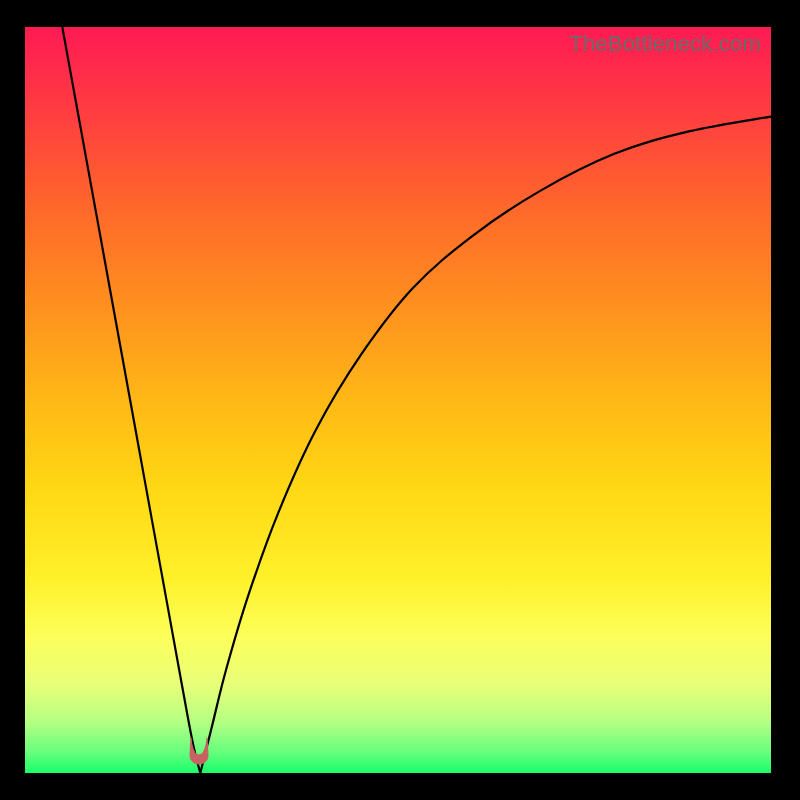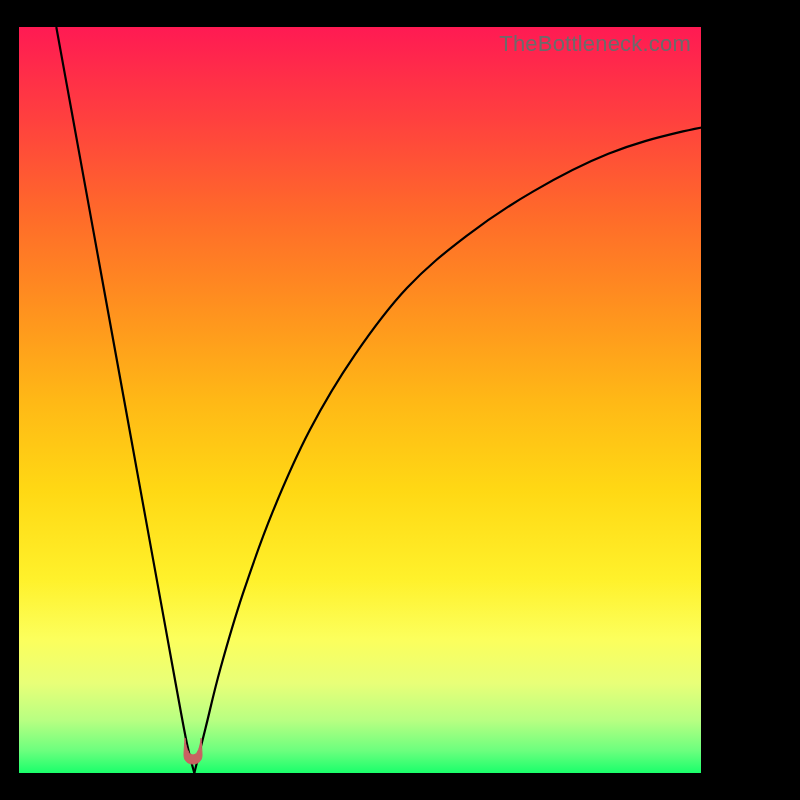--- a/index.html
+++ b/index.html
@@ -5,23 +5,23 @@
   * { margin: 0; padding: 0; box-sizing: border-box; }
   html, body { width: 800px; height: 800px; background: #000; overflow: hidden; }
   .frame {
     position: absolute;
     left: 0; top: 0;
     width: 800px; height: 800px;
     background: #000;
   }
   .plot-area {
     position: absolute;
-    left: 19px;
+    left: 25px;
     top: 27px;
-    width: 682px;
+    width: 746px;
     height: 746px;
     background: linear-gradient(to bottom,
       #ff1a53 0%,
       #ff3f3f 12%,
       #ff6a2a 25%,
       #ff8f1f 37%,
       #ffb816 50%,
       #ffd814 62%,
       #fff12b 74%,
       #fcff5c 82%,

